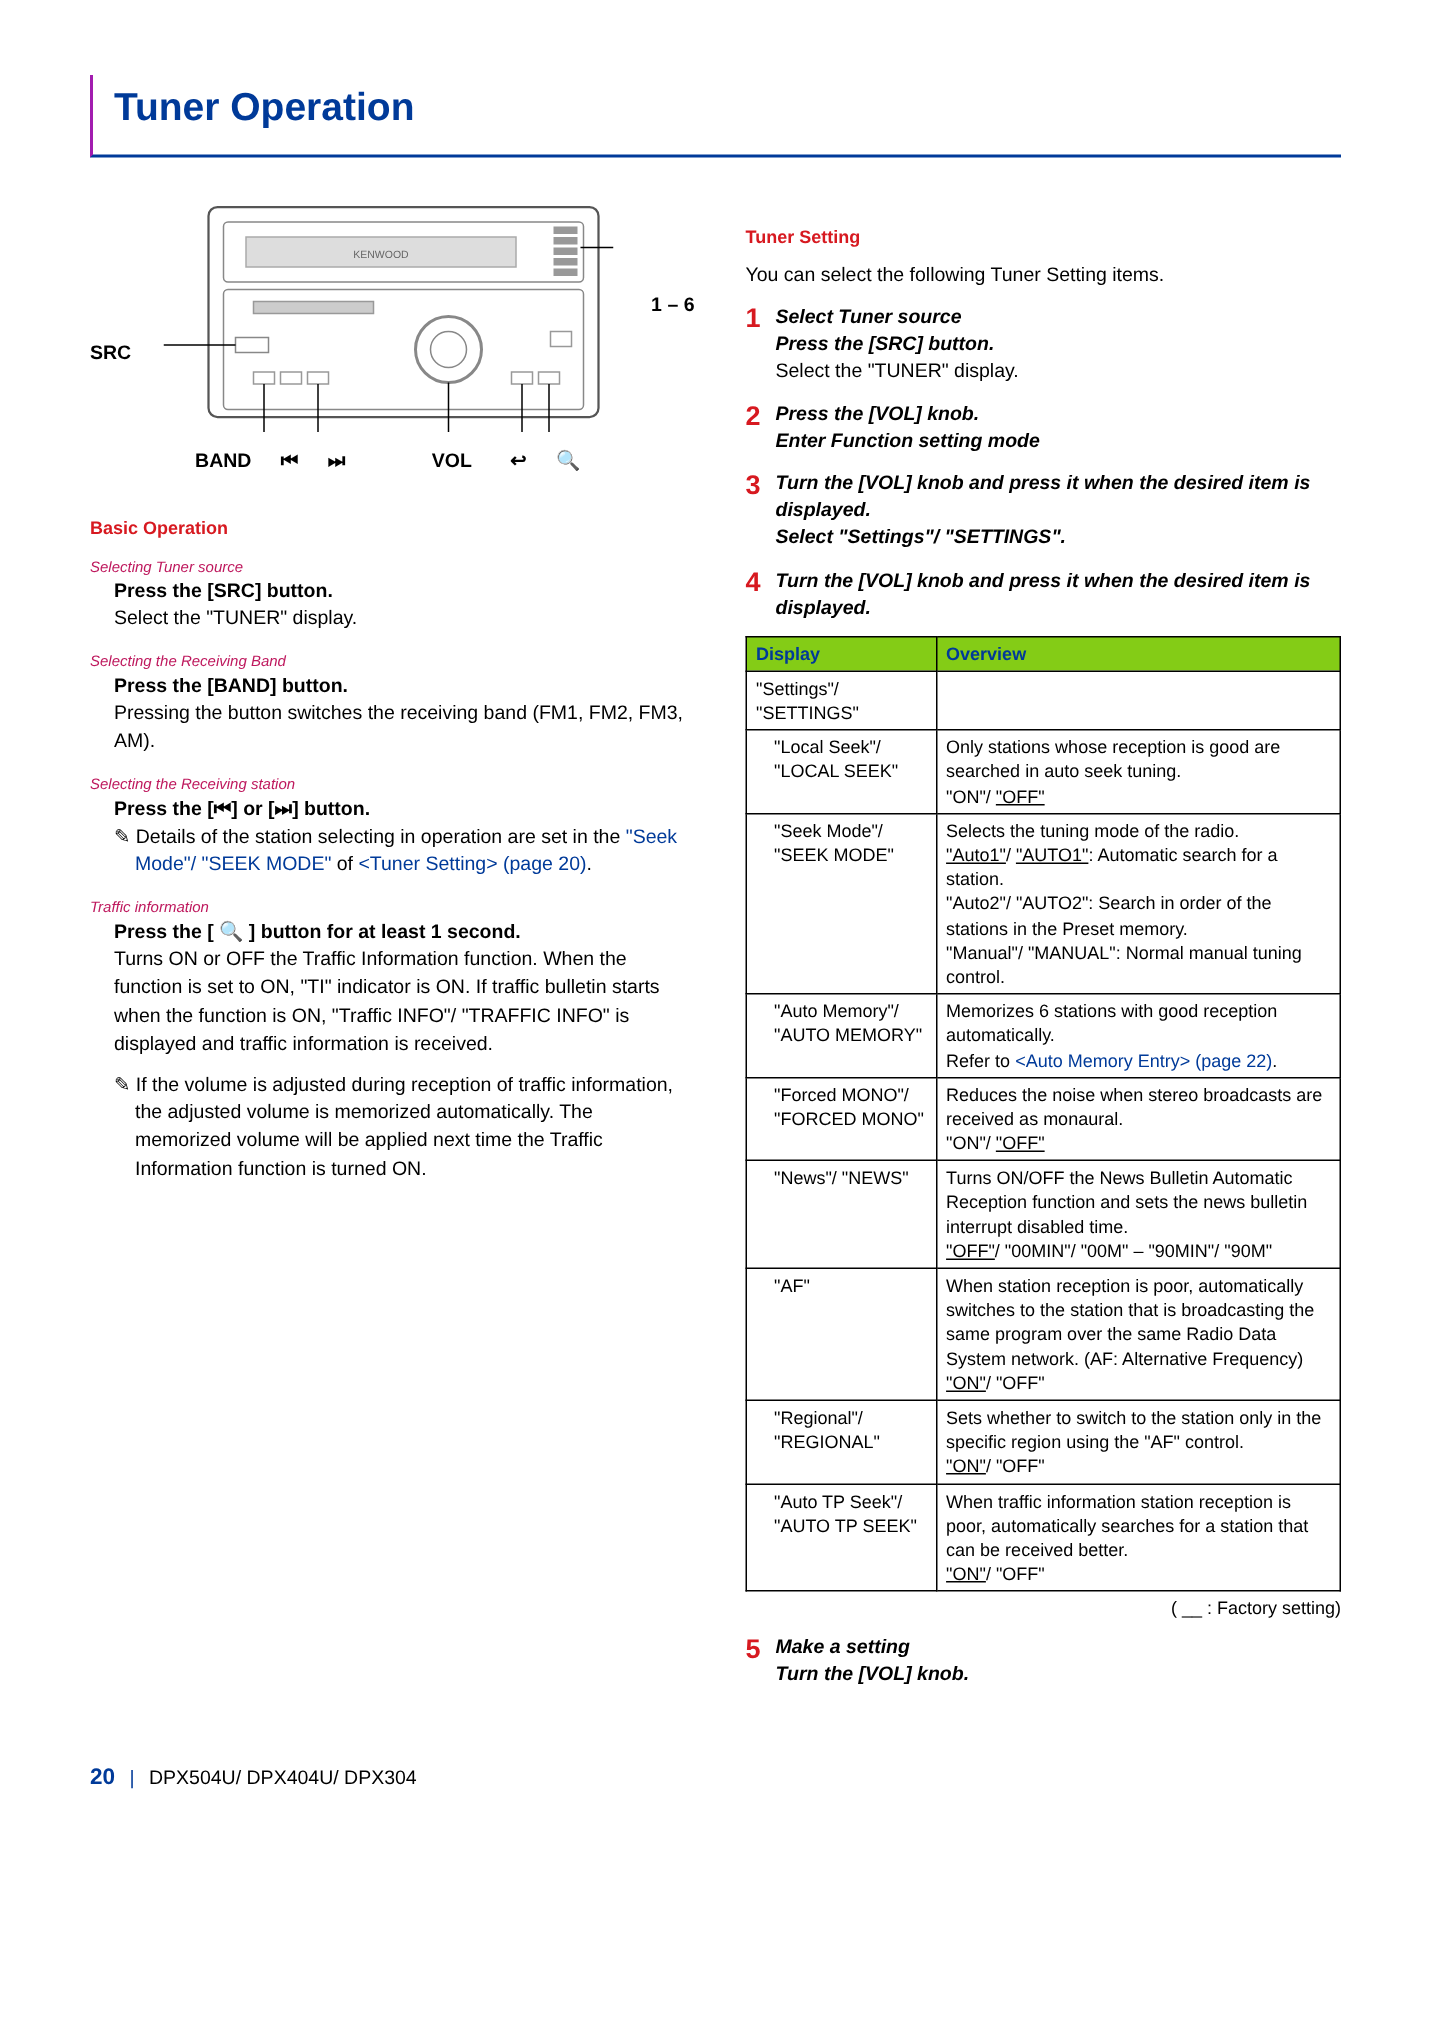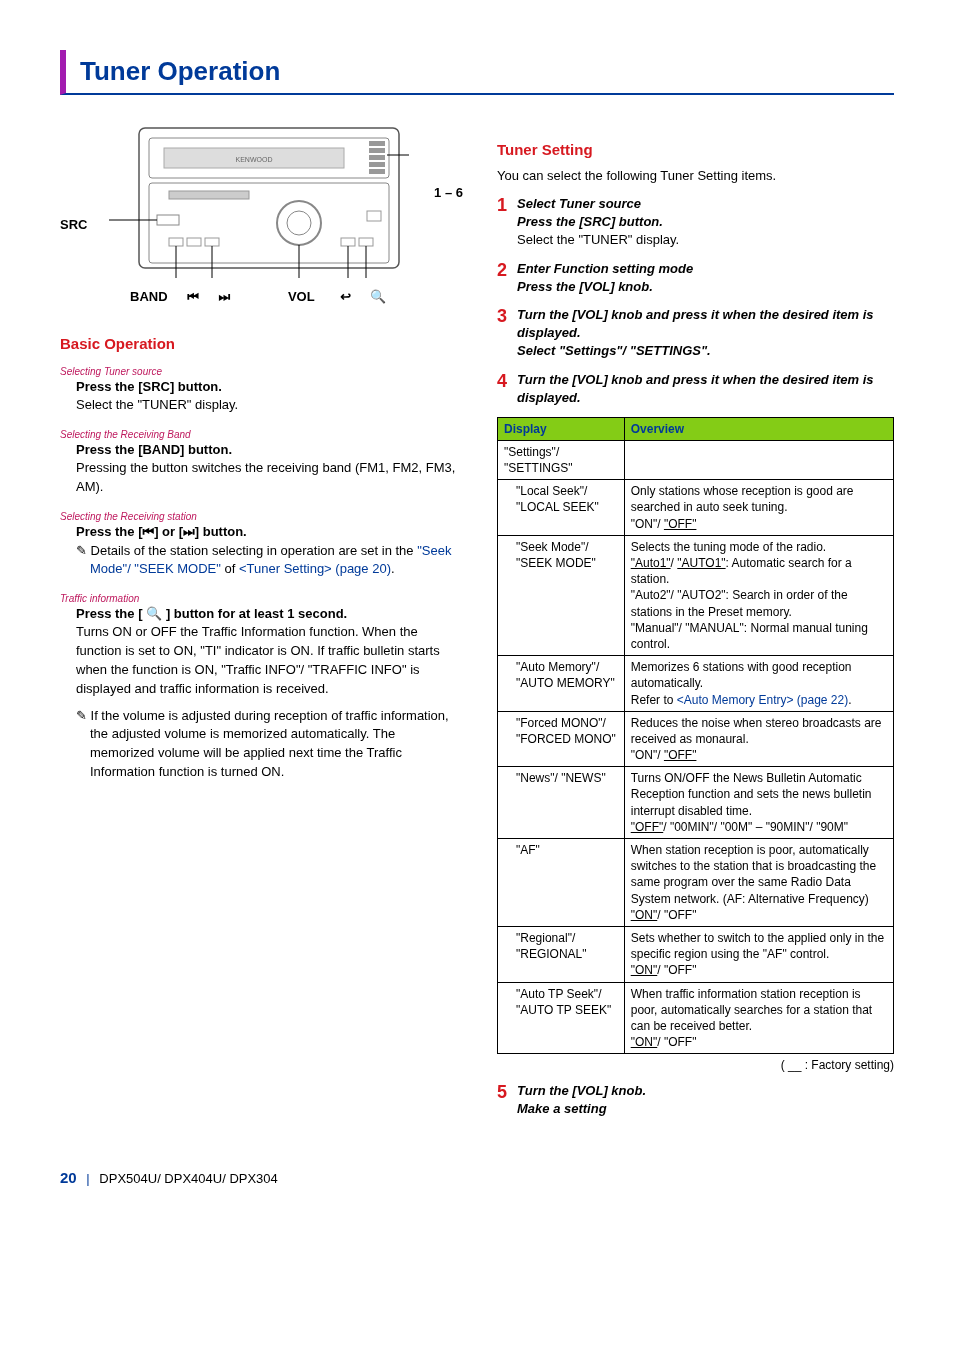--- a/index.html
+++ b/index.html
@@ -12,22 +12,22 @@
     width: 954px;
   }
   .page {
     padding: 50px 60px 40px 60px;
   }
   .main-title {
     color: #003a99;
     font-size: 26px;
     font-weight: bold;
     border-bottom: 2px solid #003a99;
-    border-left: 6px solid #a21caf;
-    padding: 6px 0 6px 14px;
+    border-left: 2px solid #a21caf;
+    padding: 6px 0 16px 14px;
     margin-bottom: 28px;
   }
   .columns {
     display: flex;
     gap: 40px;
   }
   .col {
     flex: 1;
     min-width: 0;
   }
@@ -56,21 +56,21 @@
   }
   .bottom-labels {
     margin-top: 6px;
     font-weight: bold;
     font-size: 13px;
     text-align: center;
   }
   .bottom-labels span { margin: 0 8px; }
   h2.section {
     color: #d71920;
-    font-size: 15px;
+    font-size: 12px;
     font-weight: bold;
     margin: 18px 0 10px 0;
   }
   h3.sub {
     color: #be185d;
     font-style: italic;
     font-weight: normal;
     font-size: 10px;
     margin: 14px 0 2px 0;
   }
@@ -247,22 +247,22 @@
         <div class="step-body">
           <div class="b">Select Tuner source</div>
           <div class="b">Press the [SRC] button.</div>
           <div>Select the "TUNER" display.</div>
         </div>
       </div>
 
       <div class="step">
         <div class="step-num">2</div>
         <div class="step-body">
+          <div class="b">Press the [VOL] knob.</div>
           <div class="b">Enter Function setting mode</div>
-          <div class="b">Press the [VOL] knob.</div>
         </div>
       </div>
 
       <div class="step">
         <div class="step-num">3</div>
         <div class="step-body">
           <div class="b">Turn the [VOL] knob and press it when the desired item is displayed.</div>
           <div class="b">Select "Settings"/ "SETTINGS".</div>
         </div>
       </div>
@@ -308,35 +308,35 @@
         <tr>
           <td class="indent-cell">"News"/ "NEWS"</td>
           <td><span>Turns ON/OFF the News Bulletin Automatic Reception function and sets the news bulletin interrupt disabled time.</span><br><span class="u">"OFF"</span><span>/ "00MIN"/ "00M" – "90MIN"/ "90M"</span></td>
         </tr>
         <tr>
           <td class="indent-cell">"AF"</td>
           <td><span>When station reception is poor, automatically switches to the station that is broadcasting the same program over the same Radio Data System network. (AF: Alternative Frequency)</span><br><span class="u">"ON"</span><span>/ "OFF"</span></td>
         </tr>
         <tr>
           <td class="indent-cell">"Regional"/ "REGIONAL"</td>
-          <td><span>Sets whether to switch to the applied only in the specific region using the "AF" control.</span><br><span class="u">"ON"</span><span>/ "OFF"</span></td>
+          <td><span>Sets whether to switch to the station only in the specific region using the "AF" control.</span><br><span class="u">"ON"</span><span>/ "OFF"</span></td>
         </tr>
         <tr>
           <td class="indent-cell">"Auto TP Seek"/ "AUTO TP SEEK"</td>
           <td><span>When traffic information station reception is poor, automatically searches for a station that can be received better.</span><br><span class="u">"ON"</span><span>/ "OFF"</span></td>
         </tr>
       </tbody>
         </table>
       <div class="factory-note">( __ : Factory setting)</div>
 
       <div class="step">
         <div class="step-num">5</div>
         <div class="step-body">
+          <div class="b">Make a setting</div>
           <div class="b">Turn the [VOL] knob.</div>
-          <div class="b">Make a setting</div>
         </div>
       </div>
     </div>
   </div>
 
   <div class="footer">
     <span class="pnum">20</span>
     <span class="divider">|</span>
     <span>DPX504U/ DPX404U/ DPX304</span>
   </div>

